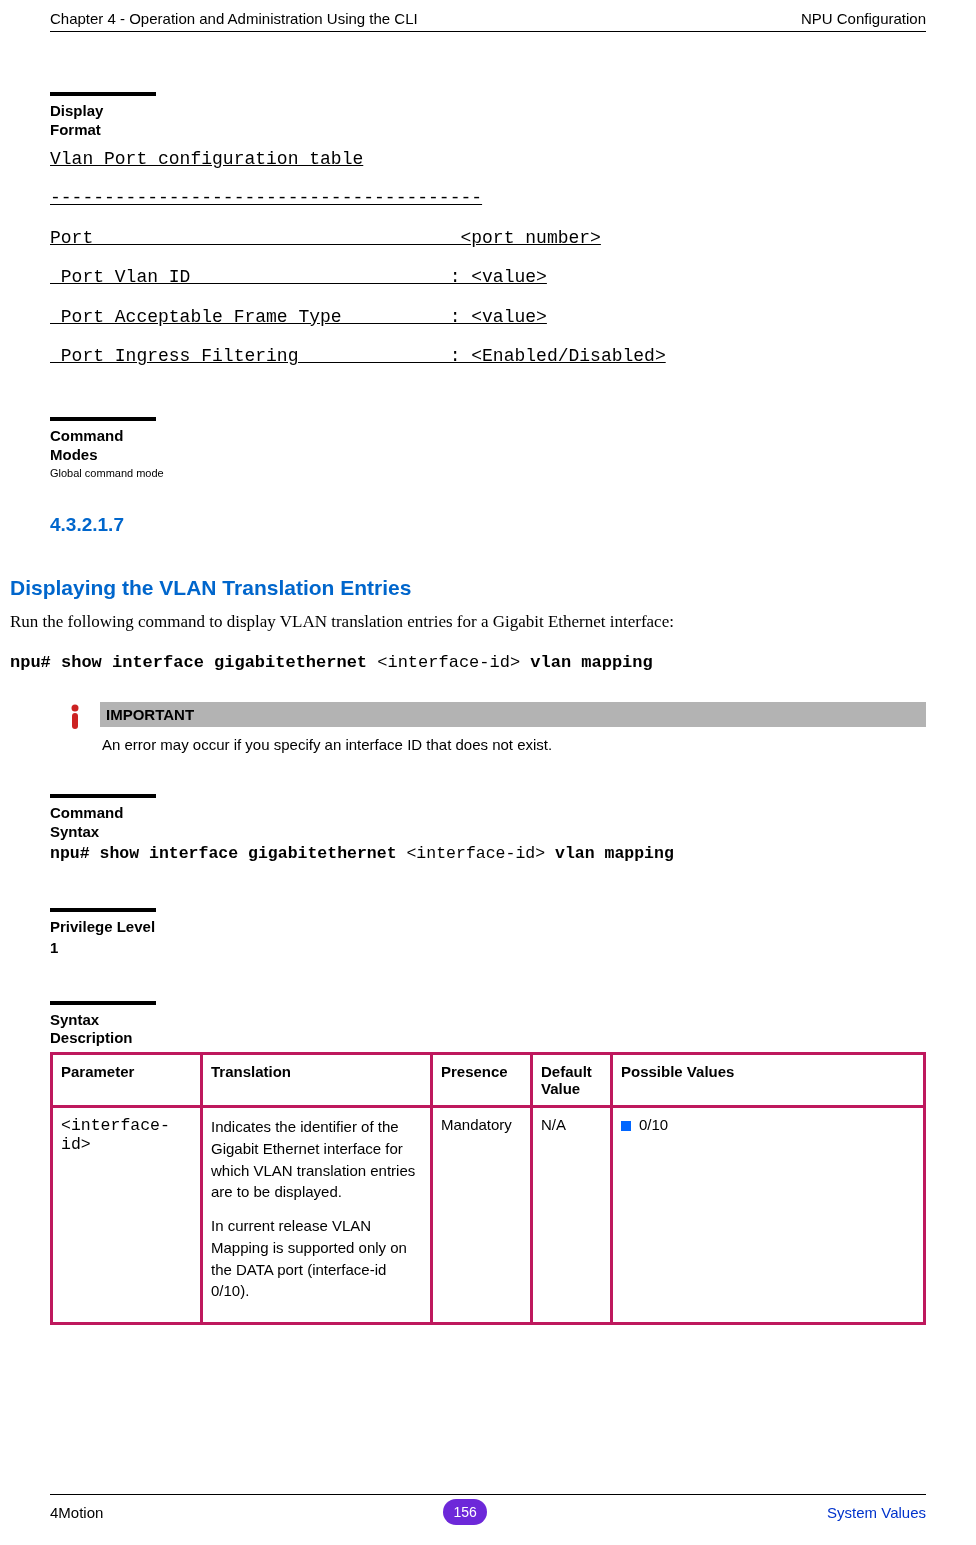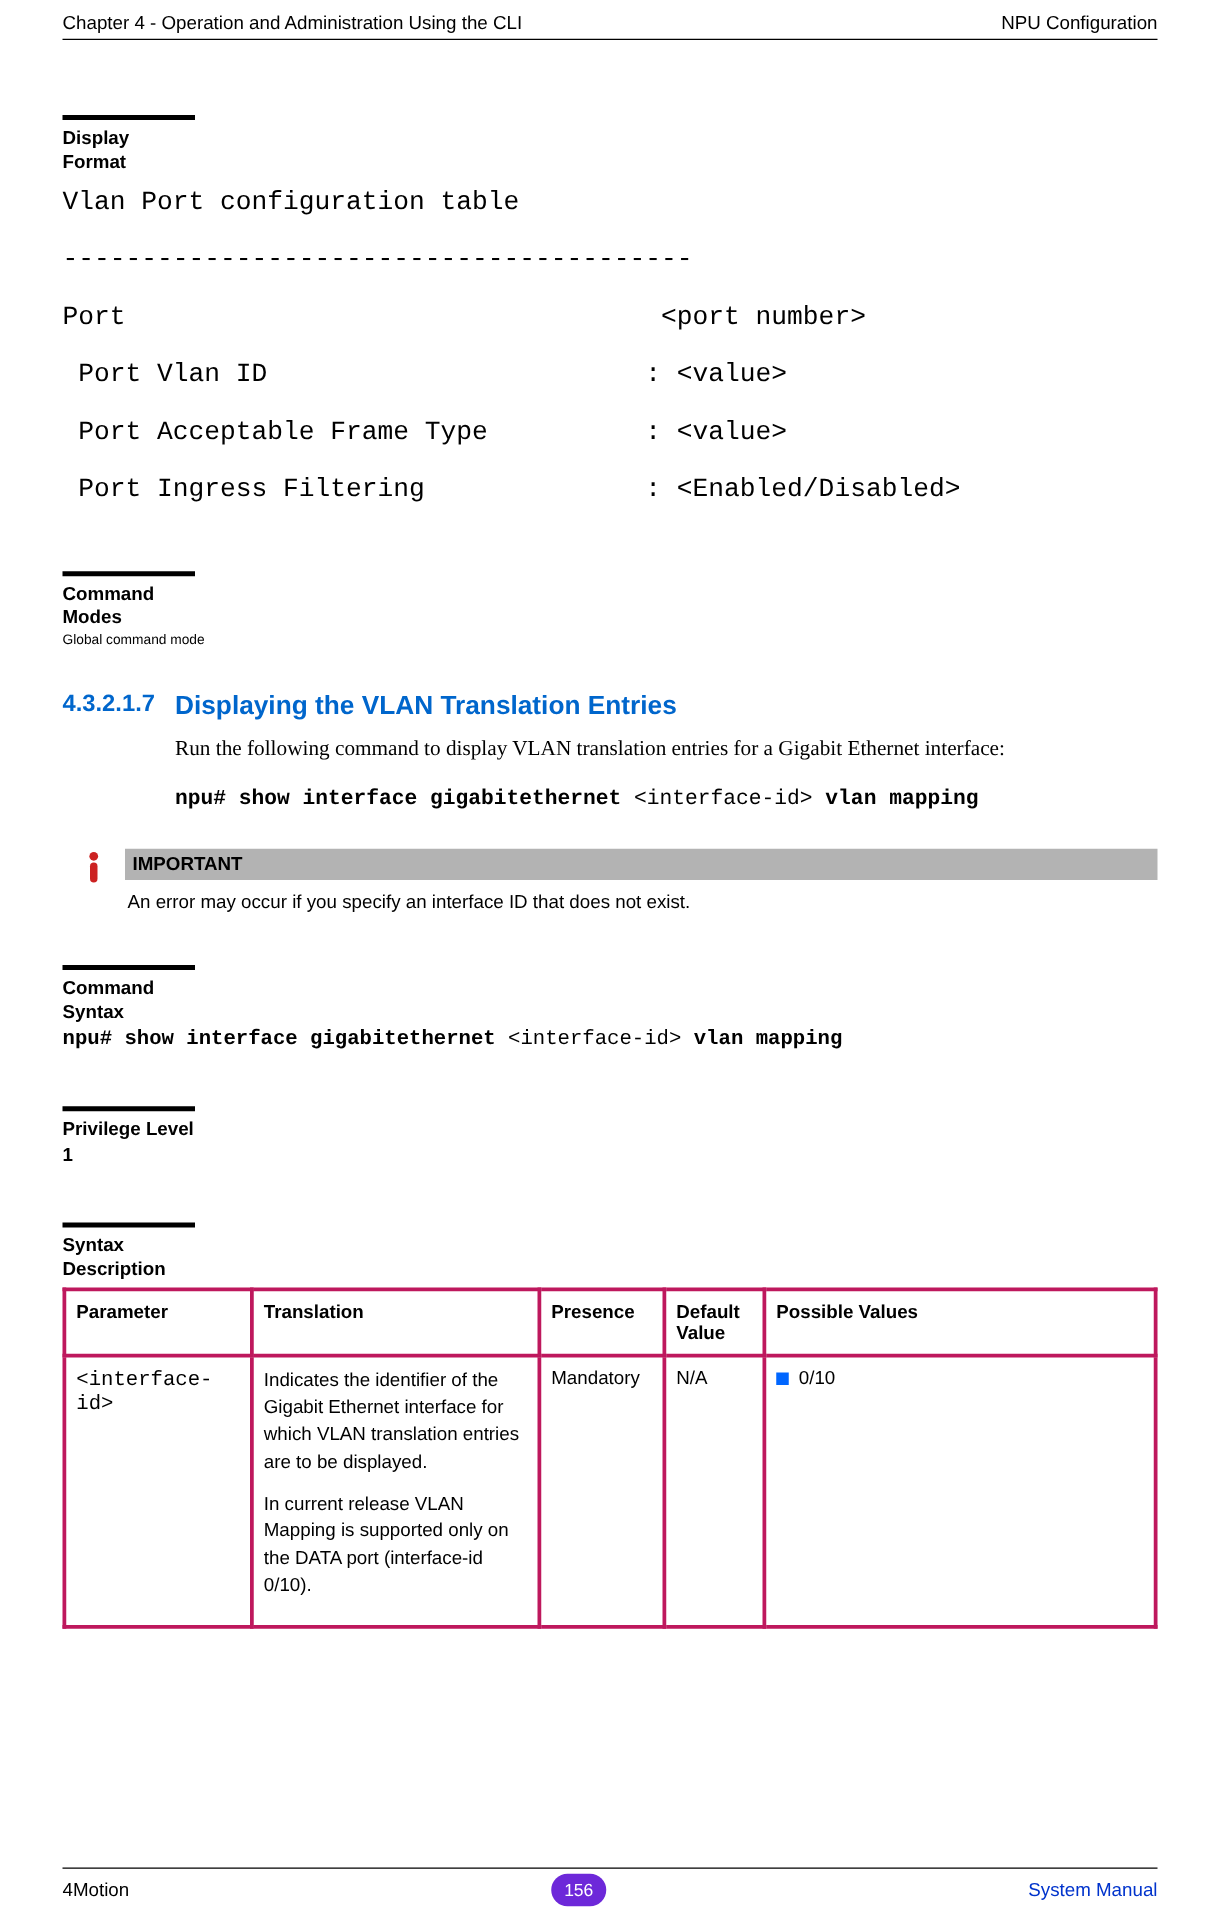--- a/index.html
+++ b/index.html
@@ -8,26 +8,26 @@
   .header-row { display: flex; justify-content: space-between; font-size: 15px; padding-top: 10px; }
   .header-left { }
   .header-right { }
   .hr-top { border: none; border-top: 1px solid #000; margin-top: 4px; }
 
   .section-block { margin-top: 55px; display: flex; flex-direction: column; }
   .label-col { width: 106px; flex-shrink: 0; font-weight: bold; font-size: 15px; line-height: 1.25; }
   .content-col { flex: 1; }
   .thick-rule { border-top: 4px solid #000; width: 106px; margin-top: 0; margin-bottom: 6px; }
 
-  .mono { font-family: "Courier New", Courier, monospace; font-size: 21px; line-height: 2.2; white-space: pre; }
+  .mono { font-family: "Courier New", Courier, monospace; font-size: 18px; line-height: 2.2; white-space: pre; text-decoration: underline; }
   .mono-tight { font-family: "Courier New", Courier, monospace; font-size: 16.5px; }
 
   .sec-num { color: #0066cc; font-size: 19px; font-weight: bold; }
   .sec-title { color: #0066cc; font-size: 21px; font-weight: bold; }
-  .sec-row { display: flex; gap: 24px; margin-top: 35px; }
+  .sec-row { display: flex; gap: 40px; margin-top: 35px; flex-direction: column; }
   .sec-num-col { width: 106px; flex-shrink: 0; }
 
   .body-text { font-family: Georgia, "Times New Roman", serif; font-size: 17px; line-height: 1.6; margin-top: 8px; }
 
   .cmd-line { margin-top: 18px; font-family: "Courier New", Courier, monospace; font-size: 17px; }
   .cmd-line b { font-weight: bold; }
 
   .important-block { display: flex; margin-top: 30px; }
   .important-icon-col { width: 50px; flex-shrink: 0; display: flex; align-items: flex-start; justify-content: center; padding-top: 2px; }
   .important-body { flex: 1; }
@@ -153,17 +153,17 @@
         </table>
       </div>
     </div>
   </div>
 
   <div class="footer">
     <hr class="footer-hr">
     <div class="footer-row">
       <div class="footer-left">4Motion</div>
       <div class="page-badge">156</div>
-      <div class="footer-right">System Manual</div>
+      <div class="footer-right">System Values</div>
     </div>
   </div>
 
 </div>
 
 </body></html>

